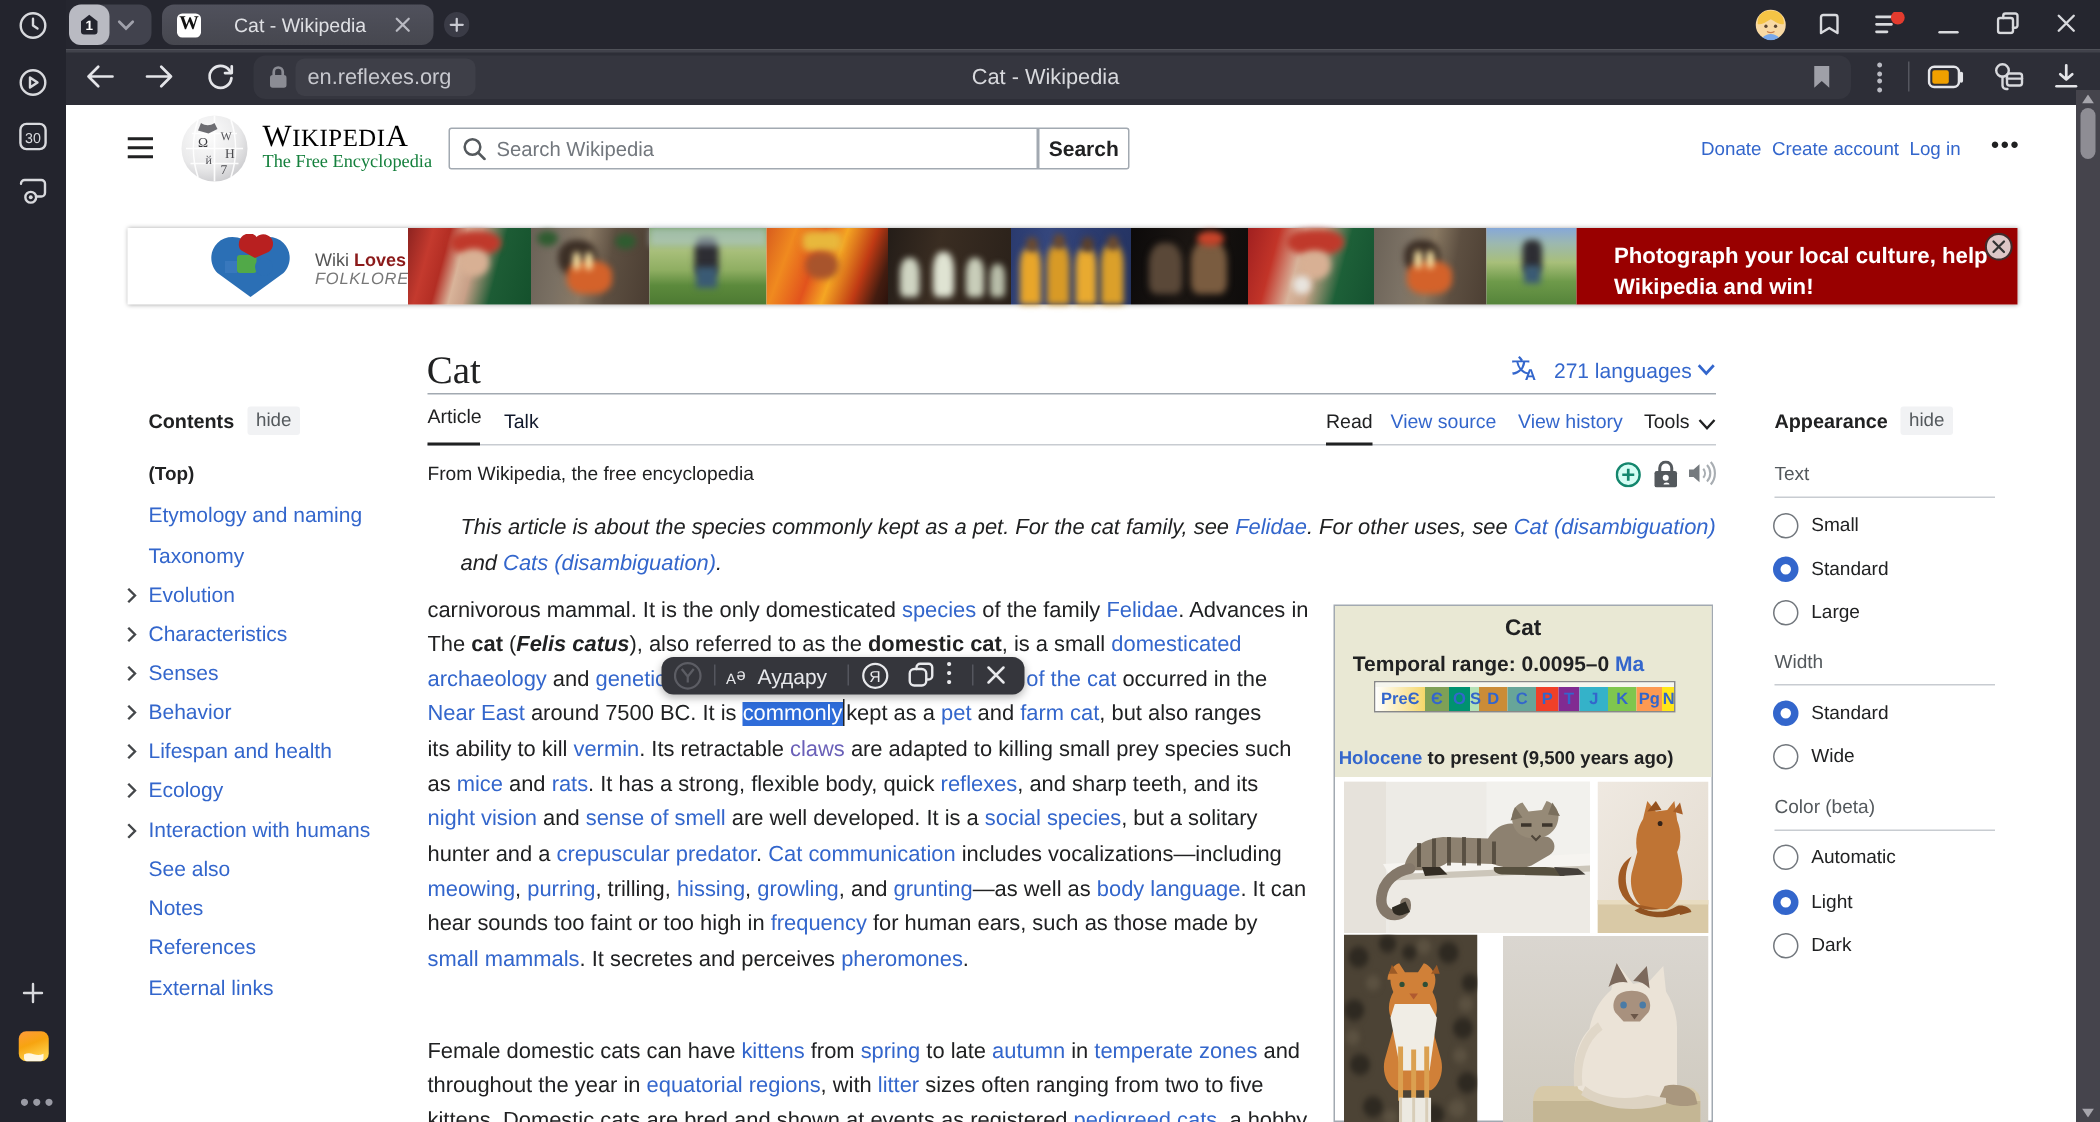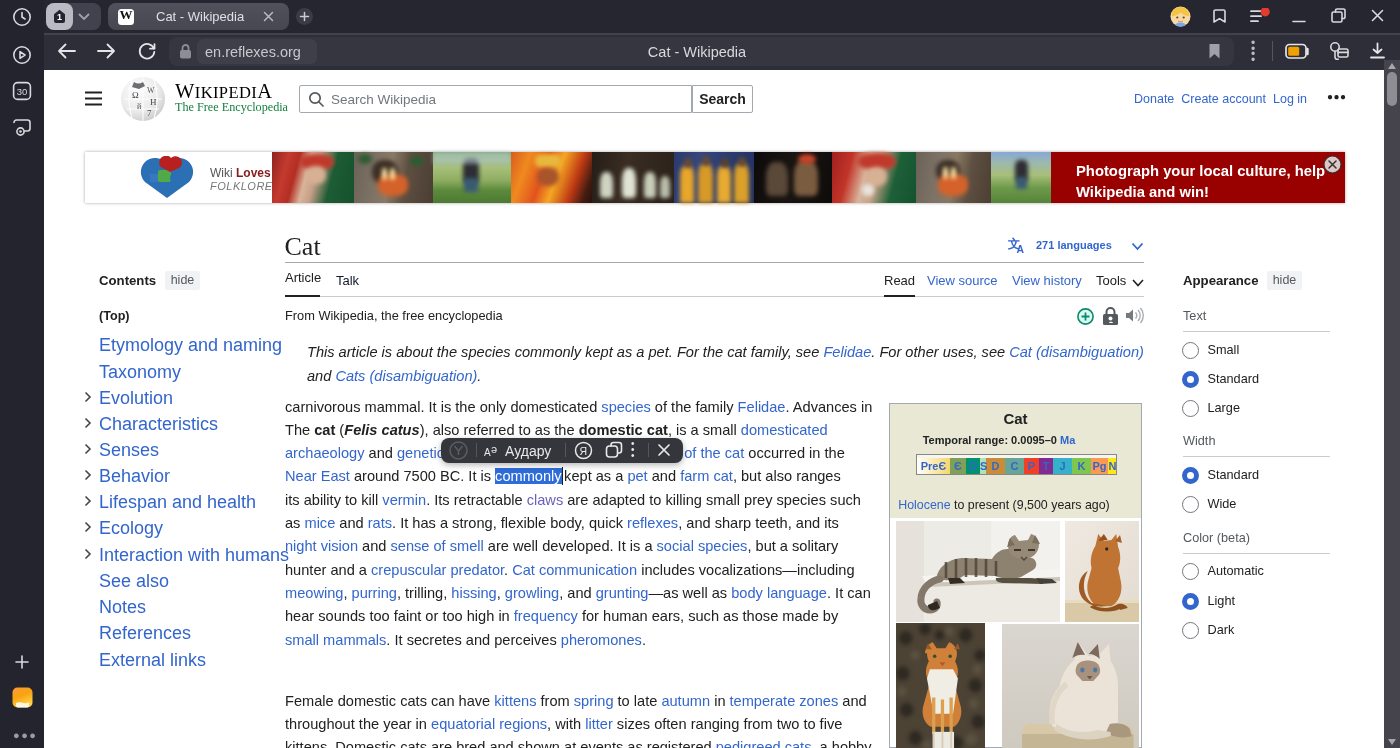--- a/index.html
+++ b/index.html
@@ -9,21 +9,21 @@
   
   #sidebar { left:0; top:0; width:44px; height:748px; background:#23242d; }
   #tabbar  { left:44px; top:0; width:1356px; height:33px; background:#25262f; }
   #navbar  { left:44px; top:33px; width:1356px; height:37px; background:#2d2e37; }
   #page    { left:44px; top:70px; width:1340px; height:678px; background:#fff; }
   #vscroll { left:1384px; top:60px; width:16px; height:688px; background:#45444c; }
   .wslight { background:#b9bac2; }
   .icon { stroke:#d8d9dd; fill:none; stroke-width:1.6; stroke-linecap:round; stroke-linejoin:round; }
   
   .link { color:#3366cc; text-decoration:none; }
-  .toci { left:99px; font-size:18px; color:#36c; white-space:nowrap; }
+  .toci { left:99px; font-size:14px; color:#36c; white-space:nowrap; }
   
   #sel { background:#2e6cd9; color:#fff; }
   #caret { display:inline-block; width:1.5px; height:18px; background:#202122; vertical-align:-3.5px; margin-right:1px; }
   .aplab { left:1183px; font-size:12.7px; color:#54595d; }
   .aphr  { left:1183px; width:147px; height:1px; background:#c8ccd1; }
   .rado  { left:1182px; width:17px; height:17px; border:1.6px solid #72777d; border-radius:50%; background:#fff; }
   .rads  { left:1182px; width:17px; height:17px; border:5.5px solid #36c; border-radius:50%; background:#fff; }
   .aptx  { left:1207.5px; font-size:12.7px; color:#202122; }
   .tsg { position:absolute; top:2.5px; height:16px; }
   .tsl { position:absolute; top:4.5px; font-size:11px; font-weight:bold; color:#36c; text-align:center; }
@@ -369,21 +369,21 @@
   <div class="abs rads" style="top:593.0px"></div>
     <div class="abs aptx" style="top:594.0px">Light</div>
   <div class="abs rado" style="top:622.0px"></div>
     <div class="abs aptx" style="top:623.0px">Dark</div>
 </div>
 
 <div id="infobox">
   <div class="abs" style="left:889px;top:403px;width:253px;height:345px;border:1px solid #a2a9b1;background:#fff"></div>
   <div class="abs" style="left:890px;top:404px;width:251px;height:114px;background:#e9e8d4"></div>
   <div class="abs" style="left:890px;top:410px;width:251px;text-align:center;font-size:15px;font-weight:bold;color:#202122">Cat</div>
-  <div class="abs" style="left:890px;top:434px;width:218px;text-align:center;font-size:11px;font-weight:bold;color:#202122">Temporal range: 0.0095–0 <span style="color:#36c">Ma</span></div>
+  <div class="abs" style="left:890px;top:434px;width:218px;text-align:center;font-size:14px;font-weight:bold;color:#202122">Temporal range: 0.0095–0 <span style="color:#36c">Ma</span></div>
   <div id="tscale" class="abs" style="left:916px;top:454px;width:201px;height:21px;border:1px solid #888;background:#fff">
     <div style="position:absolute;left:0;top:0;width:199px;height:2.5px;background:#f6f6ee"></div>
     <div class="tsg" style="left:0px;width:33px;background:linear-gradient(90deg,#fff,#f5d76a)"></div>
     <div class="tsg" style="left:33px;width:16px;background:#7fa056"></div>
     <div class="tsg" style="left:49px;width:14px;background:#009270"></div>
     <div class="tsg" style="left:63px;width:6px;background:#b3e1b6"></div>
     <div class="tsg" style="left:69px;width:19px;background:#cb8c37"></div>
     <div class="tsg" style="left:88px;width:19px;background:#67a599"></div>
     <div class="tsg" style="left:107px;width:15px;background:#f04028"></div>
     <div class="tsg" style="left:122px;width:14px;background:#812b92"></div>
@@ -398,21 +398,21 @@
     <div class="tsl" style="left:69px;width:19px">D</div>
     <div class="tsl" style="left:88px;width:19px">C</div>
     <div class="tsl" style="left:107px;width:15px">P</div>
     <div class="tsl" style="left:122px;width:14px">T</div>
     <div class="tsl" style="left:136px;width:19px">J</div>
     <div class="tsl" style="left:155px;width:19px">K</div>
     <div class="tsl" style="left:174px;width:17px">Pg</div>
     <div class="tsl" style="left:191px;width:9px">N</div>
   </div>
   </div>
-  <div class="abs" style="left:890px;top:498px;width:228px;text-align:center;font-size:12.4px;font-weight:normal;color:#202122"><span style="color:#36c">Holocene</span> to present (9,500 years ago)</div>
+  <div class="abs" style="left:890px;top:498px;width:228px;text-align:center;font-size:12.4px;font-weight:bold;color:#202122"><span style="color:#36c">Holocene</span> to present (9,500 years ago)</div>
   <svg class="abs" style="left:896px;top:521px" width="164" height="101" viewBox="0 0 164 101">
     <rect width="164" height="101" fill="#edebe6"></rect>
     <path d="M0 0h28v101H0z" fill="#e6e2db"></path>
     <path d="M95 0h69v101H95z" fill="#f2f1ed"></path>
     <path d="M26 55 164 48v8L30 62z" fill="#f6f4f0"></path>
     <path d="M30 62 164 56v45H30z" fill="#edeae4"></path>
     <path d="M30 62 164 56v4L32 66z" fill="#ccc6ba"></path>
     <g style="filter:blur(0.4px)">
     <path d="M40 58c2-12 12-20 26-21l30 1c6-10 16-12 22-8l6 5 12 2c5 2 6 9 1 12l-12 7c-8 3-18 2-26-1l-30-1c-8 6-20 6-29 4z" fill="#8d8170"></path>
     <g stroke="#4f473a" stroke-width="2.6" opacity="0.85">
@@ -534,21 +534,21 @@
   </svg>
 </div>
 
 <div id="article">
   <div class="abs" style="left:284.5px;top:232px;font-family:'Liberation Serif',serif;font-size:26px;color:#202122">Cat</div>
   <div class="abs" style="left:285px;top:262px;width:859px;height:1px;background:#a2a9b1"></div>
   <svg class="abs" style="left:1008px;top:237px" width="19" height="17" viewBox="0 0 20 18">
     <text x="0" y="12" font-size="13" fill="#36c" font-weight="bold" font-family="Liberation Sans">文</text>
     <text x="9" y="17" font-size="11" fill="#36c" font-weight="bold" font-family="Liberation Sans">A</text>
   </svg>
-  <div class="abs" style="left:1036px;top:239px;font-size:11px;font-weight:bold;color:#36c">271 languages</div>
+  <div class="abs" style="left:1036px;top:239px;font-size:14px;font-weight:normal;color:#36c">271 languages</div>
   <svg class="abs" style="left:1131px;top:242px" width="13" height="9" viewBox="0 0 13 9">
     <path d="M1.5 1.5 6.5 7l5-5.5" fill="none" stroke="#36c" stroke-width="1.8"></path>
   </svg>
   <div class="abs" style="left:285px;top:270px;font-size:13px;color:#202122">Article</div>
   <div class="abs" style="left:336px;top:273px;font-size:13px;color:#0f172a">Talk</div>
   <div class="abs" style="left:884px;top:273px;font-size:13px;color:#202122">Read</div>
   <div class="abs" style="left:927px;top:273px;font-size:13px;color:#36c">View source</div>
   <div class="abs" style="left:1012px;top:273px;font-size:13px;color:#36c">View history</div>
   <div class="abs" style="left:1096px;top:273px;font-size:13px;color:#202122">Tools</div>
   <svg class="abs" style="left:1132px;top:279px" width="12" height="8" viewBox="0 0 12 8">

